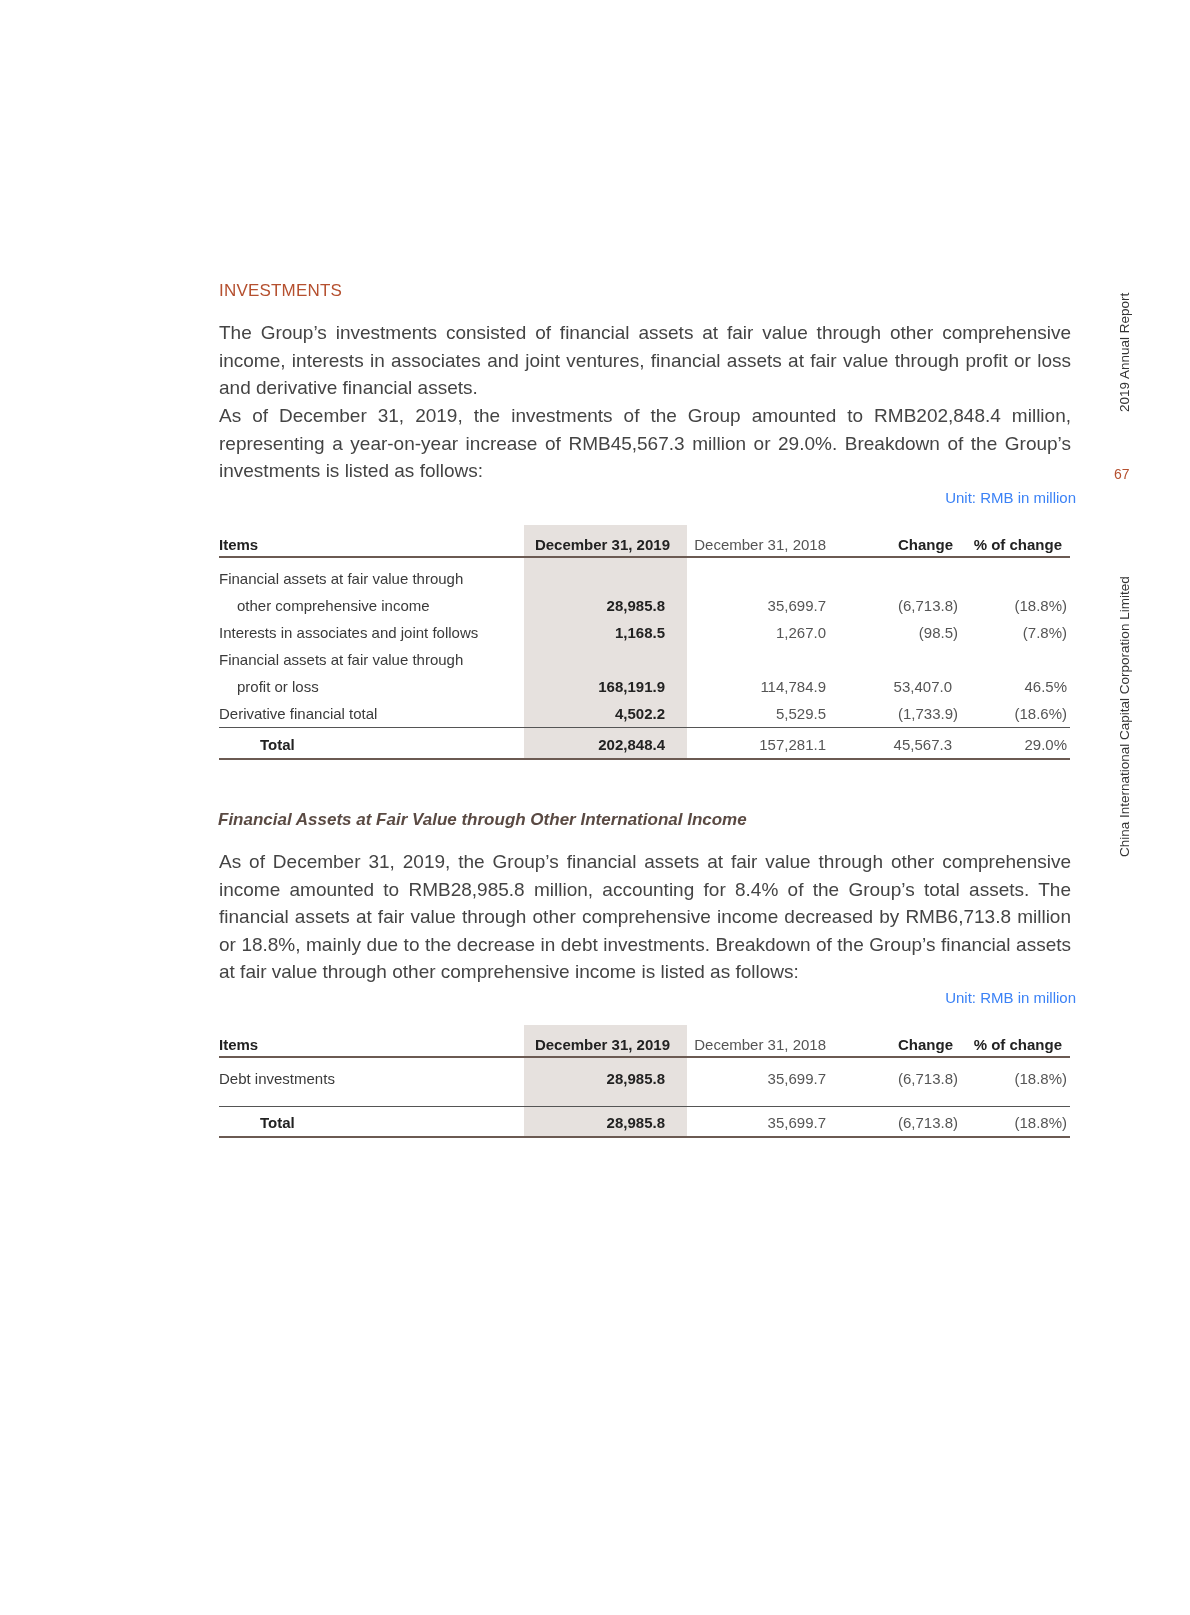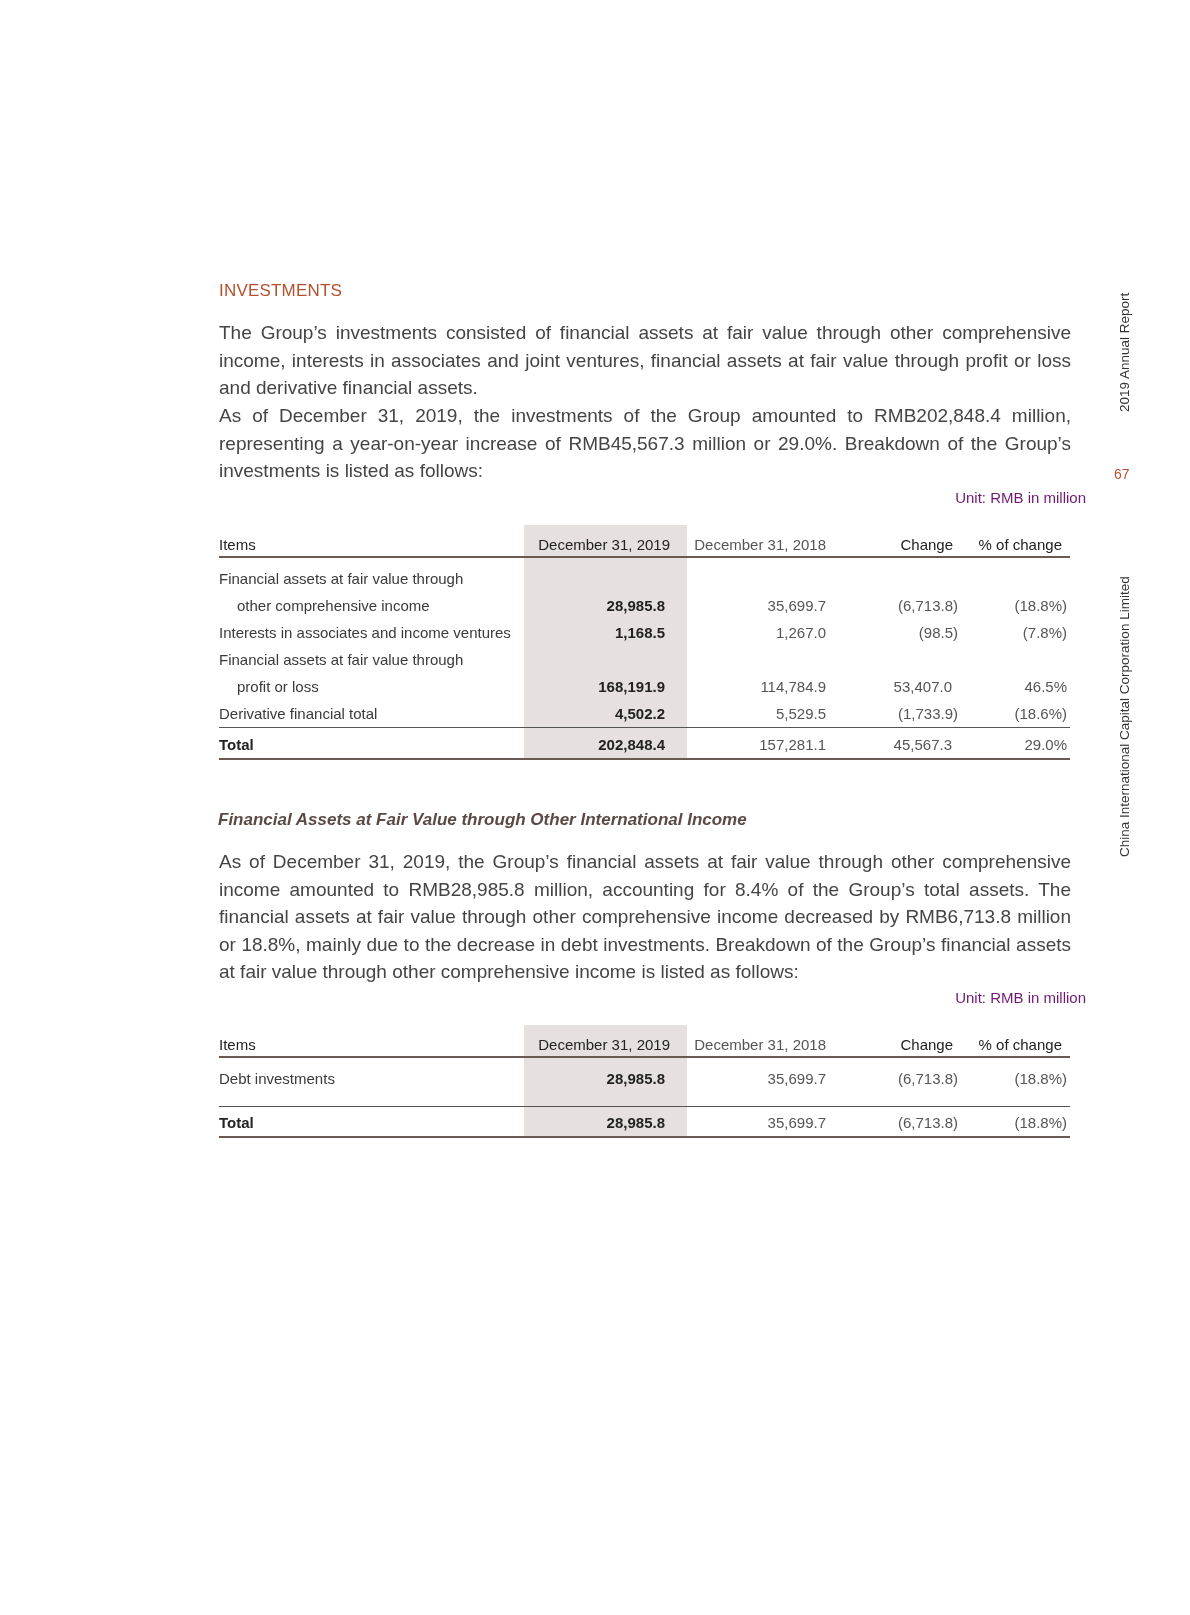--- a/index.html
+++ b/index.html
@@ -5,47 +5,47 @@
   html, body { margin: 0; padding: 0; background: #ffffff; }
   body { width: 1190px; height: 1615px; position: relative; overflow: hidden;
          font-family: "Liberation Sans", "DejaVu Sans", sans-serif; color: #3a3a3a; }
   .heading { position: absolute; left: 219px; top: 281px; font-size: 17px; font-weight: normal;
              color: #b5502f; letter-spacing: 0.2px; }
   .para { position: absolute; left: 219px; width: 852px; font-size: 19px; line-height: 27.5px;
           color: #444; text-align: justify; text-align-last: left; }
   .p1 { top: 319px; }
   .p2 { top: 402px; }
   .p3 { top: 848px; }
-  .unit { position: absolute; right: 104px; font-size: 15px; color: #701a75; }
+  .unit { position: absolute; right: 114px; font-size: 15px; color: #3b82f6; }
   .unit1 { top: 489px; }
   .unit2 { top: 989px; }
   .subheading { position: absolute; left: 218px; top: 810px; font-size: 17px; font-weight: bold;
                 font-style: italic; color: #5a4a43; }
   .side { position: absolute; font-size: 13.5px; color: #333; transform-origin: left top;
           transform: rotate(-90deg); white-space: nowrap; }
   .side-report { left: 1117px; top: 412px; }
   .side-company { left: 1117px; top: 857px; }
   .pagenum { position: absolute; left: 1114px; top: 466px; font-size: 14px; color: #b5502f; }
 
   .tbl { position: absolute; left: 219px; width: 851px; }
   .shade { position: absolute; left: 305px; width: 163px; background: #e6e1de; }
   .row { position: absolute; left: 0; width: 851px; height: 27px; font-size: 15px; }
   .row span { position: absolute; top: 0; line-height: 27px; white-space: nowrap; }
   .c-item { left: 0; }
   .c-item.indent { left: 18px; }
   .c-2019 { right: 405px; font-weight: bold; color: #222; }
   .c-2018 { right: 244px; color: #555; }
   .c-chg { right: 112px; color: #555; }
   .c-pct { right: 3px; color: #555; }
-  .hdr span { font-weight: normal; color: #222; }
+  .hdr span { font-weight: bold; color: #222; }
   .hdr .c-2018 { font-weight: normal; color: #555; }
   .hdr .c-chg { right: 117px; }
   .hdr .c-pct { right: 8px; }
   .total span { font-weight: normal; }
-  .total .c-item, .total .c-2019 { font-weight: bold; color: #222; }
+  .total .c-item, .total .c-2019 { font-weight: bold; color: #222; margin-left: 41px; }
   .rule { position: absolute; left: 0; width: 851px; background: #6b5a52; }
   .r-thick { height: 2px; }
   .r-thin { height: 1px; background: #555; }
 </style>
 </head>
 <body>
 
 <div class="side side-report">2019 Annual Report</div>
 <div class="pagenum">67</div>
 <div class="side side-company">China International Capital Corporation Limited</div>
@@ -70,21 +70,21 @@
     <span class="c-item">Financial assets at fair value through</span>
   </div>
   <div class="row" style="top:67px;">
     <span class="c-item indent">other comprehensive income</span>
     <span class="c-2019">28,985.8</span>
     <span class="c-2018">35,699.7</span>
     <span class="c-chg">(6,713.8)</span>
     <span class="c-pct">(18.8%)</span>
   </div>
   <div class="row" style="top:94px;">
-    <span class="c-item">Interests in associates and income ventures</span>
+    <span class="c-item">Interests in associates and joint follows</span>
     <span class="c-2019">1,168.5</span>
     <span class="c-2018">1,267.0</span>
     <span class="c-chg">(98.5)</span>
     <span class="c-pct">(7.8%)</span>
   </div>
   <div class="row" style="top:121px;">
     <span class="c-item">Financial assets at fair value through</span>
   </div>
   <div class="row" style="top:148px;">
     <span class="c-item indent">profit or loss</span>

